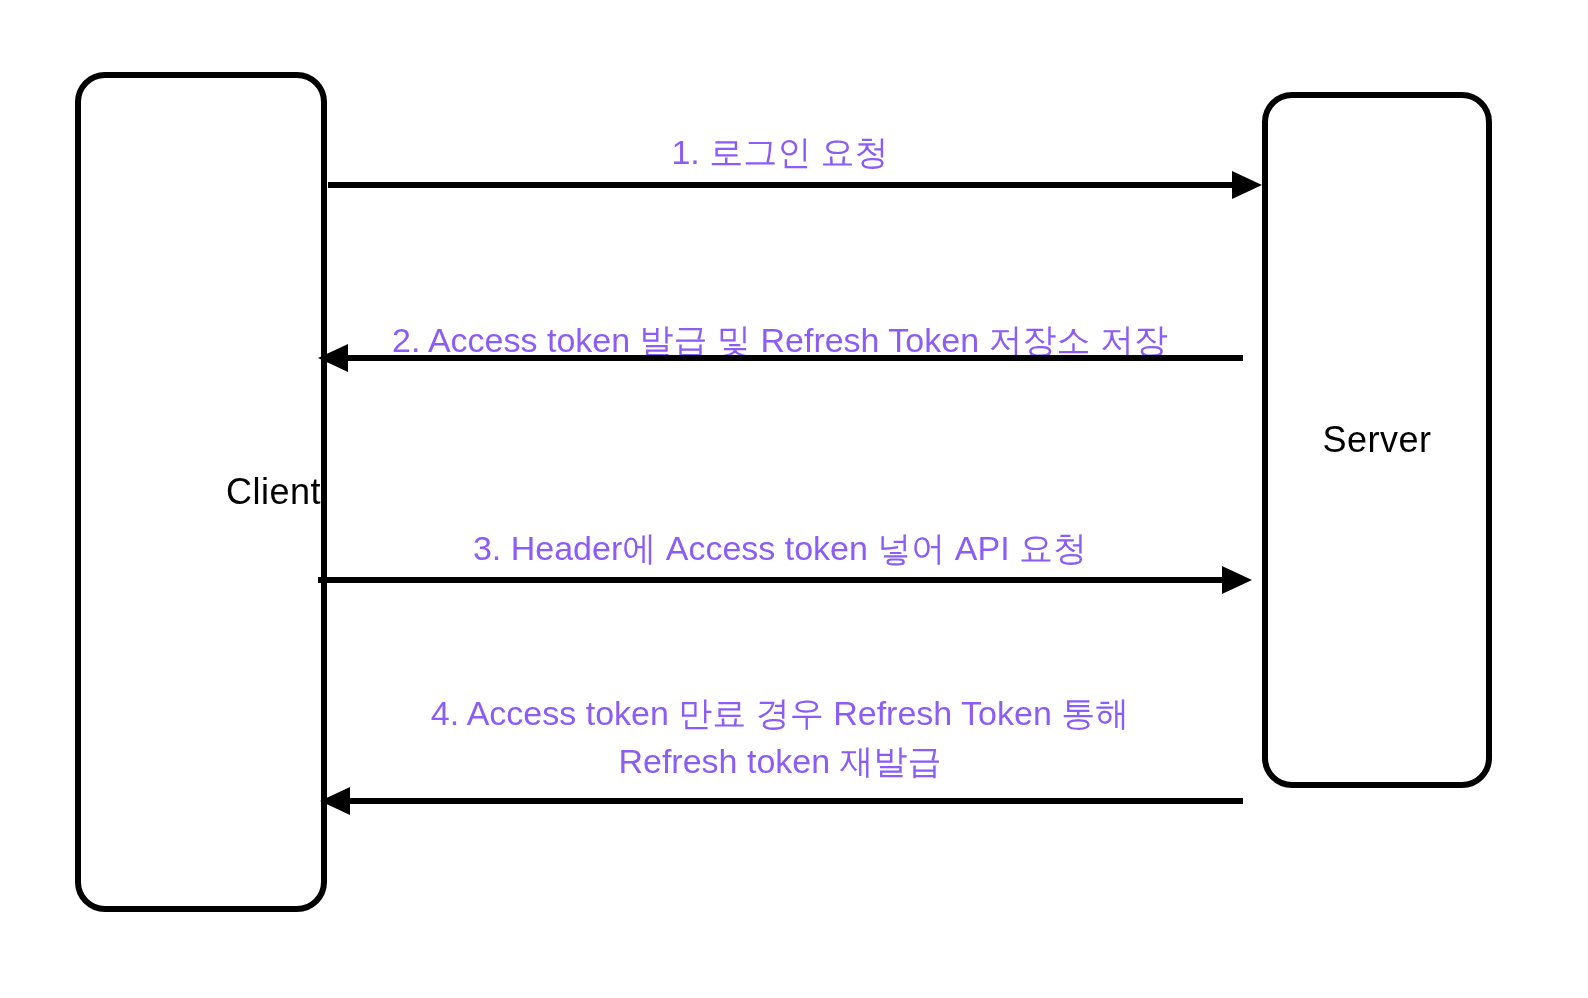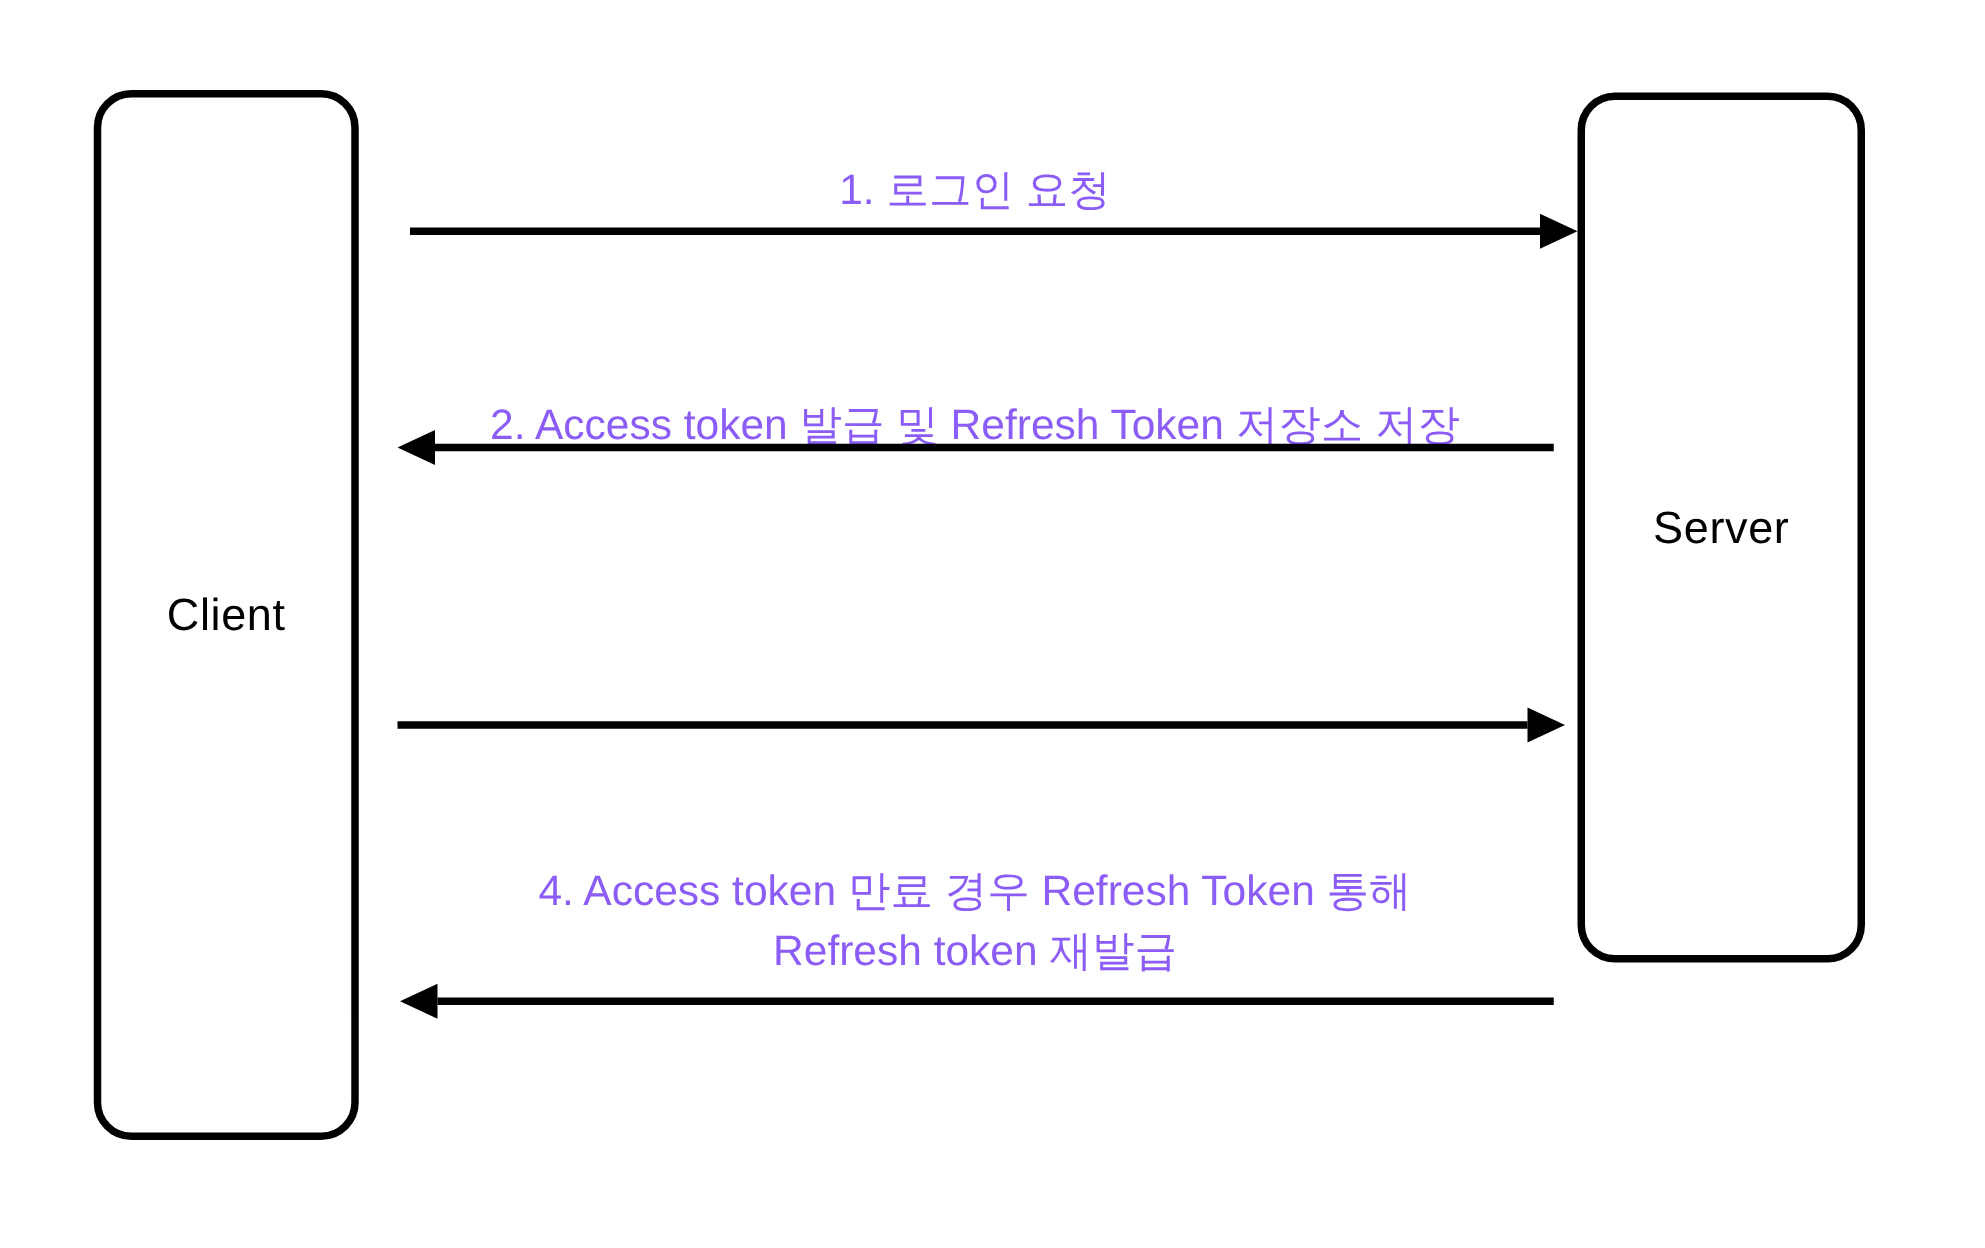--- a/index.html
+++ b/index.html
@@ -22,26 +22,27 @@
     border-radius: 30px;
     background: #ffffff;
     display: flex;
     align-items: center;
     justify-content: center;
     box-sizing: border-box;
   }
   .node-client {
     left: 75px;
     top: 72px;
-    width: 212px;
+    width: 252px;
     height: 840px;
+    justify-content: flex-end;
   }
   .node-server {
     left: 1262px;
-    top: 74px;
+    top: 92px;
     width: 230px;
     height: 696px;
   }
   .node-label {
     font-size: 36px;
     letter-spacing: 0.5px;
     color: #000000;
   }
   .msg-label {
     position: absolute;
@@ -106,20 +107,21 @@
   </div>
 
   <div class="msg-label label-1">1. 로그인 요청</div>
   <div class="arrow-line line-1"></div>
   <div class="arrow-head right head-1"></div>
 
   <div class="msg-label label-2">2. Access token 발급 및 Refresh Token 저장소 저장</div>
   <div class="arrow-line line-2"></div>
   <div class="arrow-head left head-2"></div>
 
+  <div class="msg-label label-3">3. Header에 Access token 넣어 API 요청</div>
   <div class="arrow-line line-3"></div>
   <div class="arrow-head right head-3"></div>
 
   <div class="msg-label msg-label-4 label-4">
     <span class="line">4. Access token 만료 경우 Refresh Token 통해</span>
     <span class="line">Refresh token 재발급</span>
   </div>
   <div class="arrow-line line-4"></div>
   <div class="arrow-head left head-4"></div>
 

